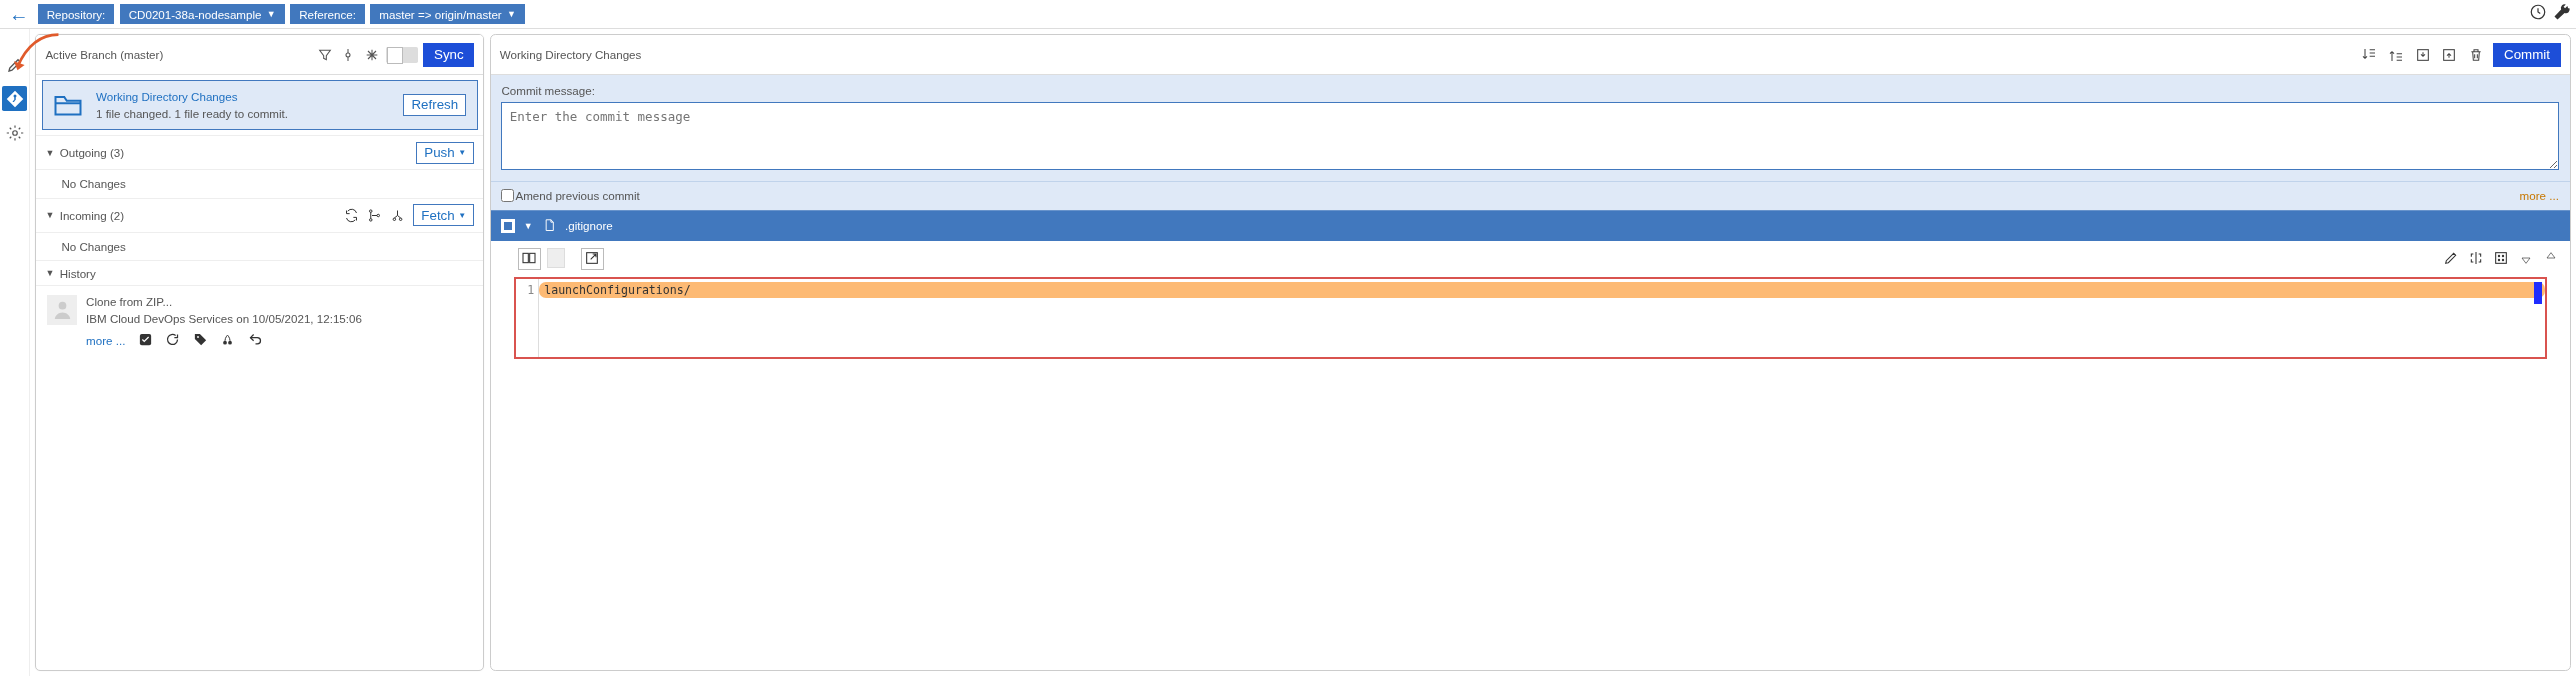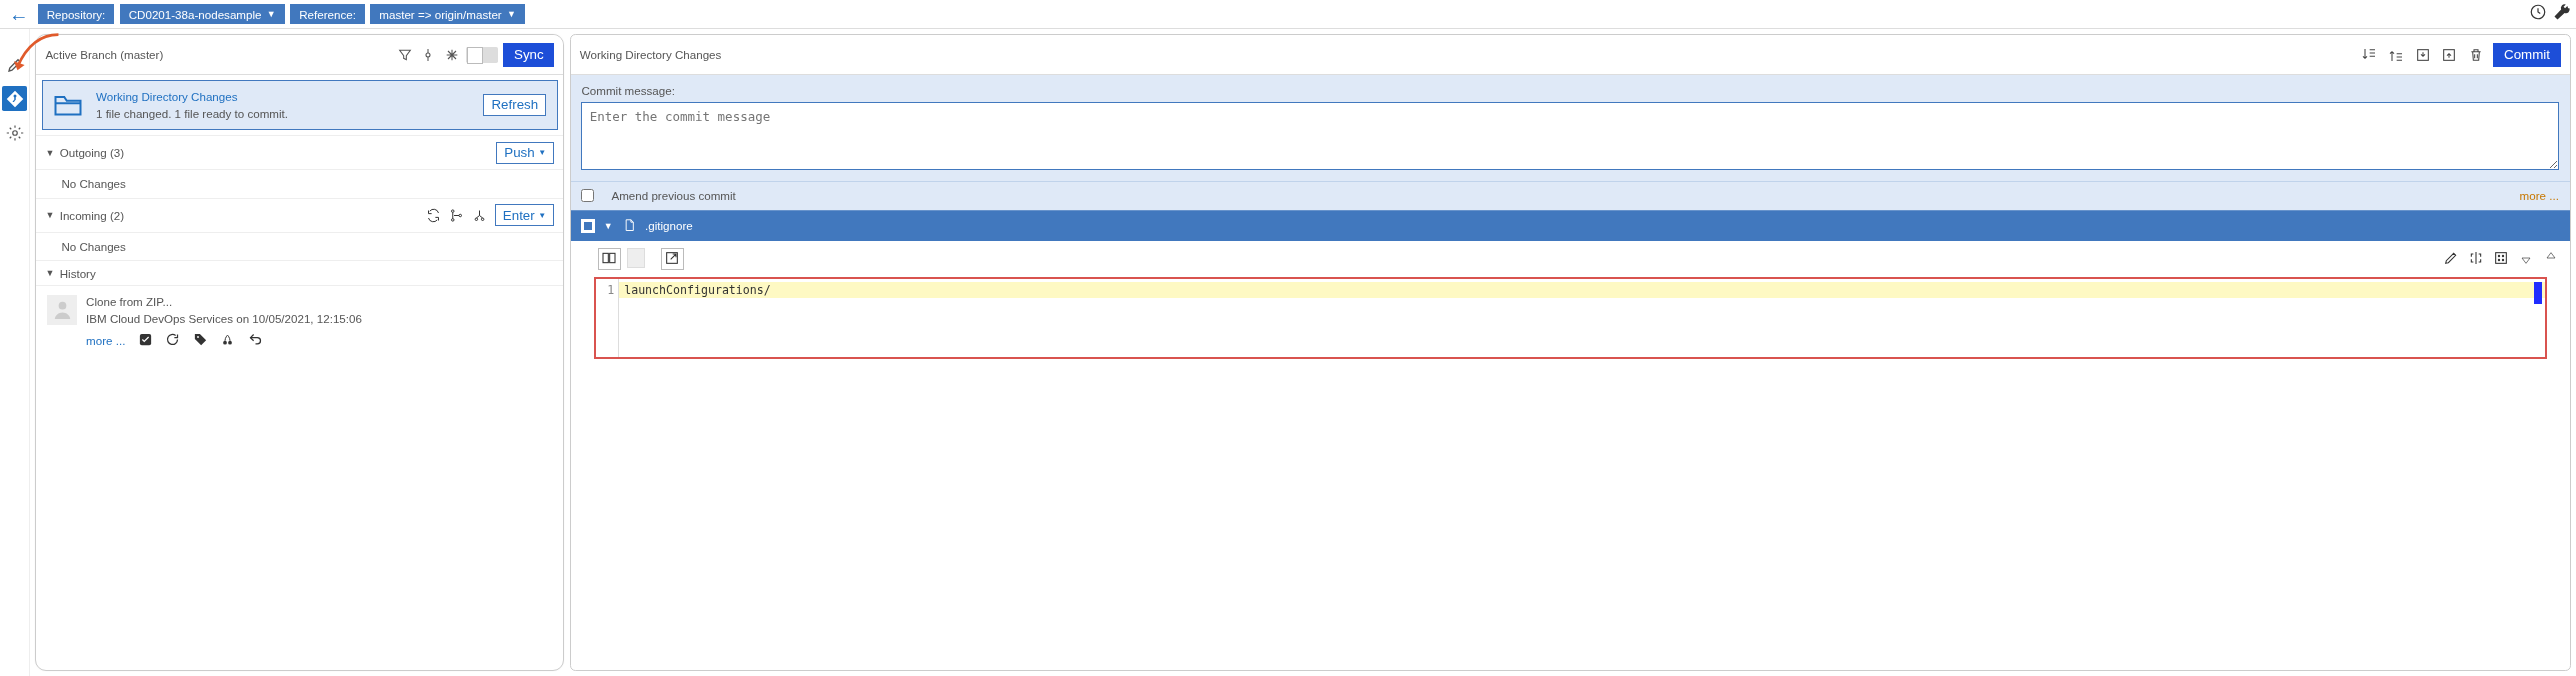--- a/index.html
+++ b/index.html
@@ -23,21 +23,21 @@
     width: 30px; display:flex; flex-direction:column; align-items:center; padding-top:9px; gap:9px;
     border-right: 0.9px solid #eee;
   }
   .iconrail .rail-item { width:25px; height:25px; display:flex; align-items:center; justify-content:center; cursor:pointer; color:#555; border-radius:1.8px; }
   .iconrail .rail-item svg { width:18px; height:18px; }
   .iconrail .rail-item.active { background:#1f70c1; color:#fff; }
   .arrow-red {
     position:absolute; left:5.4px; top:1.8px; pointer-events:none;
   }
   .left-panel {
-    width: 529px; border: 0.9px solid #ccc; border-radius:11px; margin: 5.4px 5.4px 5.4px 5.4px;
+    width: 449px; border: 0.9px solid #ccc; border-radius:5px; margin: 5.4px 5.4px 5.4px 5.4px;
     overflow:hidden; display:flex; flex-direction:column; background:#fff;
     box-shadow: 0 0 1.8px rgba(0,0,0,.05);
   }
   .lp-header {
     display:flex; align-items:center; padding: 7.2px 9px; border-bottom:0.9px solid #ddd; gap:5.4px;
     background:#fff;
   }
   .lp-header .title { flex:1; color:#555; }
   .lp-toolbar-ico { width:18px; height:18px; color:#555; cursor:pointer; display:inline-flex; align-items:center; justify-content:center;}
   .lp-toolbar-ico svg { width:16px; height:16px; stroke:#555; }
@@ -79,21 +79,21 @@
   }
   .rp-header .title { flex:1; color:#555; }
   .rp-head-ico { cursor:pointer; color:#333; display:inline-flex; width:19.7px; height:19.7px; align-items:center; justify-content:center;}
   .rp-head-ico svg { width:16px;height:16px; stroke:#444; fill:none;}
   .commit-area { background:#dfe9f7; padding:9px 10.7px 9px 10.7px; border-bottom:0.9px solid #c0d3eb;}
   .commit-area .lbl { color:#555; margin-bottom:5.4px; display:block;}
   .commit-area textarea {
     width:100%; height:68px; border:0.9px solid #4178be; padding:5.4px 7.2px; font-family: monospace;
     font-size:12.5px; resize:both; outline:none;
   }
-  .amend-row { background:#dfe9f7; display:flex; align-items:flex-start; padding:7.2px 10.7px; gap:17px; color:#555;}
+  .amend-row { background:#dfe9f7; display:flex; align-items:flex-start; padding:7.2px 10.7px; gap:1px; color:#555;}
   .amend-row .more { margin-left:auto; color:#c77700; cursor:pointer;}
   .select-row { background:#4178be; color:#fff; display:flex; align-items:center; padding:7.2px 10.7px; gap:9px;}
   .select-row .count { position:absolute; left:50%; transform:translateX(-50%);}
   .select-row-inner { position:relative; width:100%; display:flex; align-items:center;}
   .select-row .right-icons { margin-left:auto; display:flex; gap:7.2px;}
   .chk-white { width:13.4px;height:13.4px;border:0.9px solid #fff; background:#fff; display:inline-flex; align-items:center; justify-content:center; cursor:pointer;}
   .chk-white .mark{ width:8px;height:8px;background:#4178be;}
   .right-icon-white { cursor:pointer; color:#fff; }
   .right-icon-white svg { width:16px;height:16px; stroke:#fff; fill:none;}
   .file-row { background:#4178be; color:#fff; display:flex; align-items:center; padding:7.2px 10.7px; gap:9px; border-top:0.9px solid rgba(255,255,255,.2);}
@@ -101,21 +101,21 @@
   .file-ico svg{width:14.3px;height:14.3px;stroke:#fff;fill:none;}
   .diff-toolbar { display:flex; align-items:center; padding:7.2px 10.7px 7.2px 27px; gap:7.2px; }
   .diff-tb-left { display:flex; gap:5.4px;}
   .diff-tb-right { margin-left:auto; display:flex; gap:9px; align-items:center;}
   .diff-ico { cursor:pointer; color:#333;}
   .diff-ico svg{width:16px;height:16px;stroke:#333;fill:none;}
   .diff-body { margin: 0 23px 18px 23px; border:2.7px solid #d9534f; background:#fff; height:82px; display:flex; position:relative;}
   .gutter { width:23px; border-right:0.9px solid #ddd; text-align:right; padding:3.6px 3.6px 0 0; font-family:monospace; color:#888; background:#fff;}
   .code-area { flex:1; font-family:monospace; padding-top:2.7px;}
   .code-line { padding:0.9px 5.4px;}
-  .code-line.added { background:#fef9c3;}
+  .code-line.added { background:#fdba74;border-radius:7px;}
   .diff-scroll-cursor { position:absolute; right:2.7px; top:2.7px; width:8px; height:21.5px; background:#1f2dff;}
 </style>
 </head>
 <body>
 
 <div class="topbar">
   <span class="back-arrow">←</span>
   <span class="top-label">Repository:</span>
   <span class="top-value">
     <span>CD0201-38a-nodesample</span>
@@ -233,21 +233,21 @@
             </svg>
           </span>
         <span class="sec-icon">
             <svg viewBox="0 0 24 24" stroke-width="1.6">
               <circle cx="7" cy="18" r="2"></circle>
               <circle cx="17" cy="18" r="2"></circle>
               <path d="M12 4v8M12 12l-5 4M12 12l5 4"></path>
             </svg>
           </span>
         <button class="btn-outline">
-            <span>Enter</span>
+            <span>Fetch</span>
             <span class="tri">▼</span>
           </button>
       </span>
     </div>
     <div class="no-changes">No Changes</div>
 
     <div class="section-head">
       <span class="chev">▼</span>
       <span class="label">History</span>
     </div>

